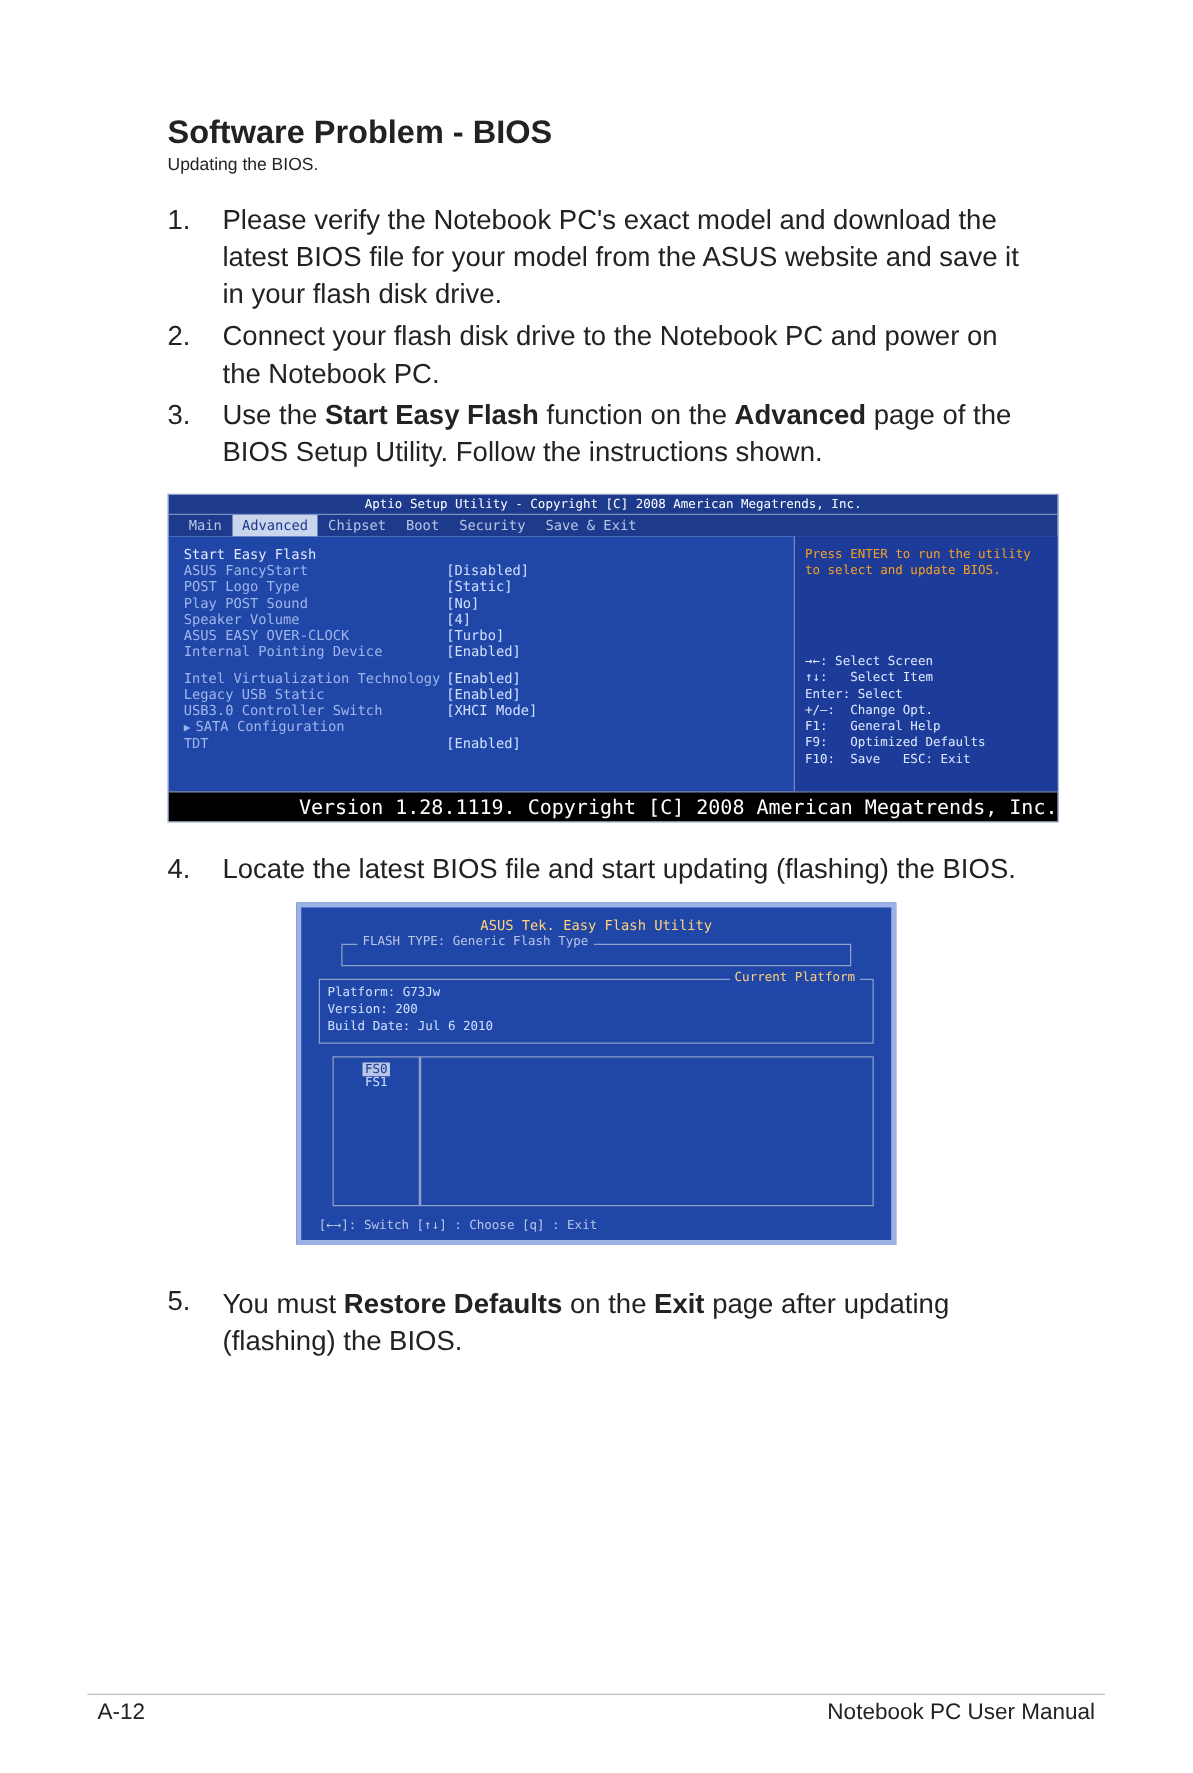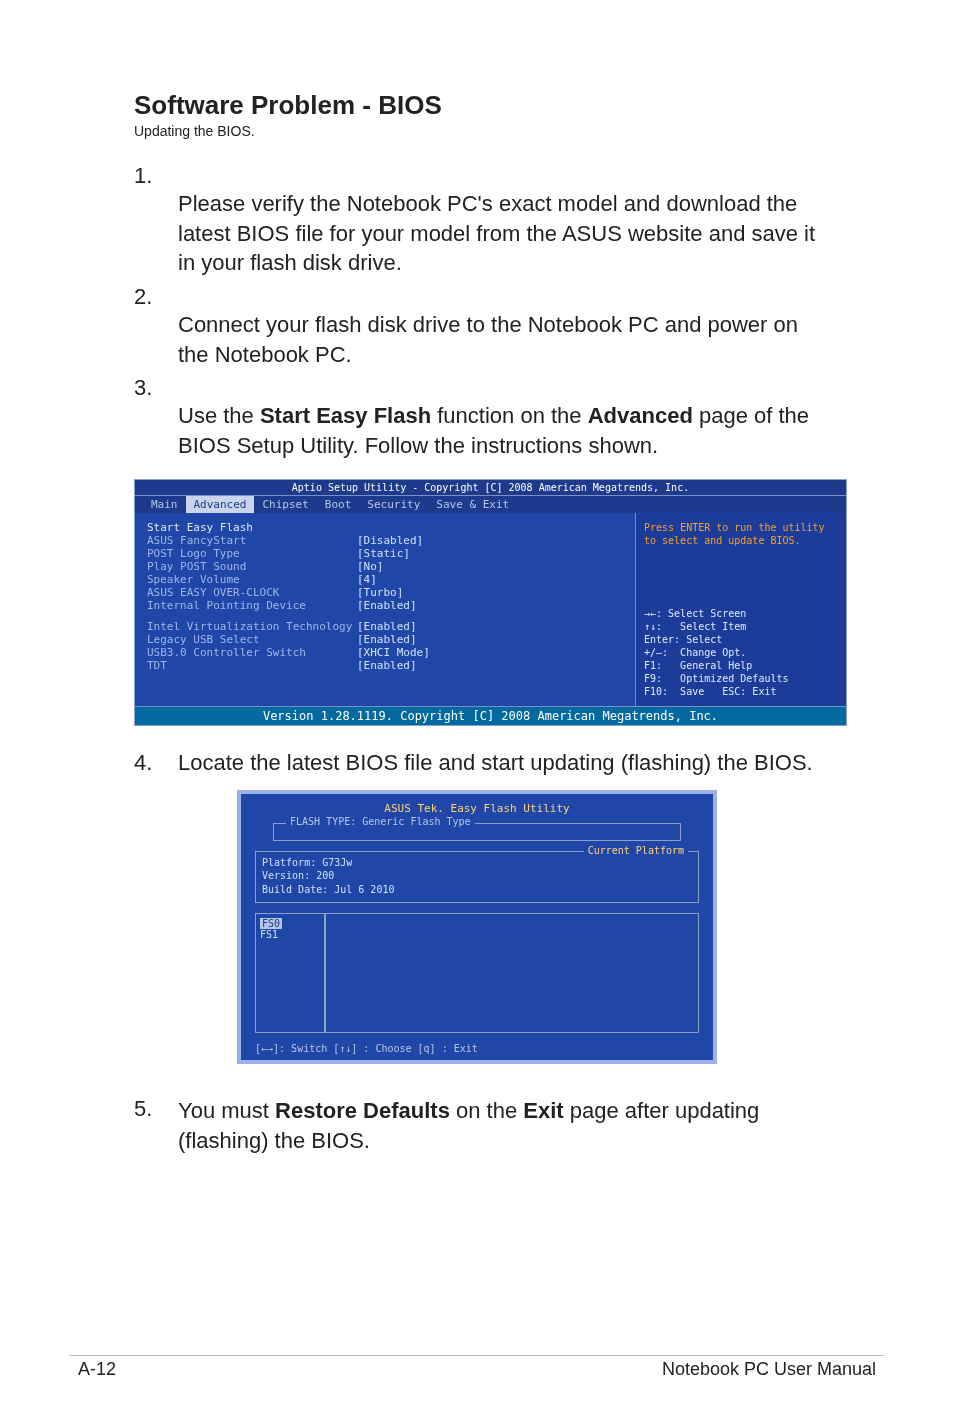--- a/index.html
+++ b/index.html
@@ -4,49 +4,49 @@
 <style>
   * { box-sizing: border-box; margin: 0; padding: 0; }
   html, body { width: 954px; height: 1418px; background: #fff; font-family: "Segoe UI", "Helvetica Neue", Arial, sans-serif; color: #222; }
   .page { width: 954px; height: 1418px; padding: 90px 0 0 0; position: relative; }
   .content { padding: 0 134px 0 134px; }
   h2.title { font-weight: 700; font-size: 26px; margin-bottom: 2px; }
   .subtitle { font-size: 14px; margin-bottom: 22px; }
   ol.steps { list-style: none; counter-reset: step; margin-bottom: 18px; }
   ol.steps > li { display: flex; font-size: 22px; line-height: 1.35; margin-bottom: 4px; }
   ol.steps > li .num { width: 44px; flex-shrink: 0; }
-  ol.steps > li .txt { flex: 1; margin-top: 28px; }
+  ol.steps > li .txt { flex: 1; }
   .bold { font-weight: 700; }
   
   .bios1 { margin: 16px 0 24px 0; width: 713px; border: 1px solid #8ca0c8; font-family: "Consolas","Lucida Console",monospace; font-size: 11px; }
   .bios1 .top { background: #1d3a8c; color: #fff; text-align: center; padding: 2px 0; font-size: 10px; border-bottom: 1px solid #7a90c0; }
   .bios1 .tabs { background: #1d3a8c; color: #b7c6e6; display: flex; padding: 0 8px; }
   .bios1 .tabs span { padding: 2px 8px; }
   .bios1 .tabs span.active { background: #c9d5ec; color: #1d3a8c; }
   .bios1 .body { display: flex; background: #2046a8; }
   .bios1 .left { flex: 1; padding: 8px 10px 32px 12px; color: #9fb6ea; position: relative; border-right: 1px solid #6f89cc; }
   .bios1 .left .row { display: flex; }
   .bios1 .left .row .k { width: 210px; }
   .bios1 .left .row .v { color: #cfe0ff; }
   .bios1 .left .hl { color: #dfe9ff; }
   .bios1 .left .tri::before { content: "▶"; font-size: 9px; margin-right: 4px; color: #9fb6ea; }
   .bios1 .right { width: 210px; background: #1d3c9a; color: #f6a022; padding: 8px 8px; font-size: 10px; line-height: 1.3; }
   .bios1 .right .hint { color: #dfe9ff; margin-top: 60px; }
   .bios1 .right .hint div { white-space: pre; }
-  .bios1 .bottom { background: #0369a1; color: #fff; text-align: center; padding: 2px 0; font-size: 12px; border-top: 1px solid #7a90c0; }
+  .bios1 .bottom { background: #000000; color: #fff; text-align: right; padding: 2px 0; font-size: 16px; border-top: 1px solid #7a90c0; }
   
   .bios2wrap { display: flex; justify-content: center; margin: 14px 0 32px 0; }
   .bios2 { width: 480px; background: #2046a8; border: 4px solid #9cb2e6; font-family: "Consolas","Lucida Console",monospace; font-size: 11px; color: #cfe0ff; padding: 8px 8px 6px 8px; }
   .bios2 .t1 { text-align: center; color: #ffd27a; margin-bottom: 8px; }
   .bios2 .ftbox { border: 1px solid #8ca0c8; margin: 0 24px 10px 24px; height: 18px; position: relative; }
   .bios2 .ftbox .lab { position: absolute; top: -8px; left: 12px; background: #2046a8; padding: 0 4px; color: #b7c6e6; font-size: 10px; }
   .bios2 .plats { display: flex; gap: 10px; margin: 0 6px 10px 6px; flex-direction: column; }
   .bios2 .plat { flex: 1; border: 1px solid #8ca0c8; padding: 4px 6px 6px 6px; position: relative; font-size: 10px; line-height: 1.35; }
   .bios2 .plat .pl { position: absolute; top: -8px; right: 10px; background: #2046a8; padding: 0 4px; color: #ffd27a; }
-  .bios2 .low { display: flex; margin: 0 6px 10px 6px; }
+  .bios2 .low { display: flex; margin: 0 6px 10px 17px; text-align: center; }
   .bios2 .fsbox { width: 70px; height: 120px; border: 1px solid #8ca0c8; padding: 4px 4px; font-size: 10px; }
   .bios2 .fsbox .sel { background: #b7c6e6; color: #1d3a8c; display: inline-block; padding: 0 2px; }
   .bios2 .big { flex: 1; height: 120px; border: 1px solid #8ca0c8; }
   .bios2 .nav { margin: 0 6px; font-size: 10px; color: #b7c6e6; }
   
   .step4 { font-size: 22px; display: flex; margin-top: 2px; }
   .step4 .num { width: 44px; flex-shrink: 0; }
   .step5 { font-size: 22px; display: flex; margin-top: 2px; }
   .step5 .num { width: 44px; flex-shrink: 0; }
   .step5 .txt { flex: 1; line-height: 1.35; }
@@ -119,26 +119,30 @@
           <div class="row">
               <span class="k">Internal Pointing Device</span>
               <span class="v">[Enabled]</span>
             </div>
           <div style="height:8px"></div>
           <div class="row">
               <span class="k">Intel Virtualization Technology</span>
               <span class="v">[Enabled]</span>
             </div>
           <div class="row">
-              <span class="k">Legacy USB Select</span>
+              <span class="k">Legacy USB Static</span>
               <span class="v">[Enabled]</span>
             </div>
           <div class="row">
               <span class="k">USB3.0 Controller Switch</span>
               <span class="v">[XHCI Mode]</span>
+            </div>
+          <div class="row">
+              <span class="k tri">SATA Configuration</span>
+              <span class="v"></span>
             </div>
           <div class="row">
               <span class="k">TDT</span>
               <span class="v">[Enabled]</span>
             </div>
         </div>
         <div class="right">
           <div>Press ENTER to run the utility</div>
           <div>to select and update BIOS.</div>
           <div class="hint">

